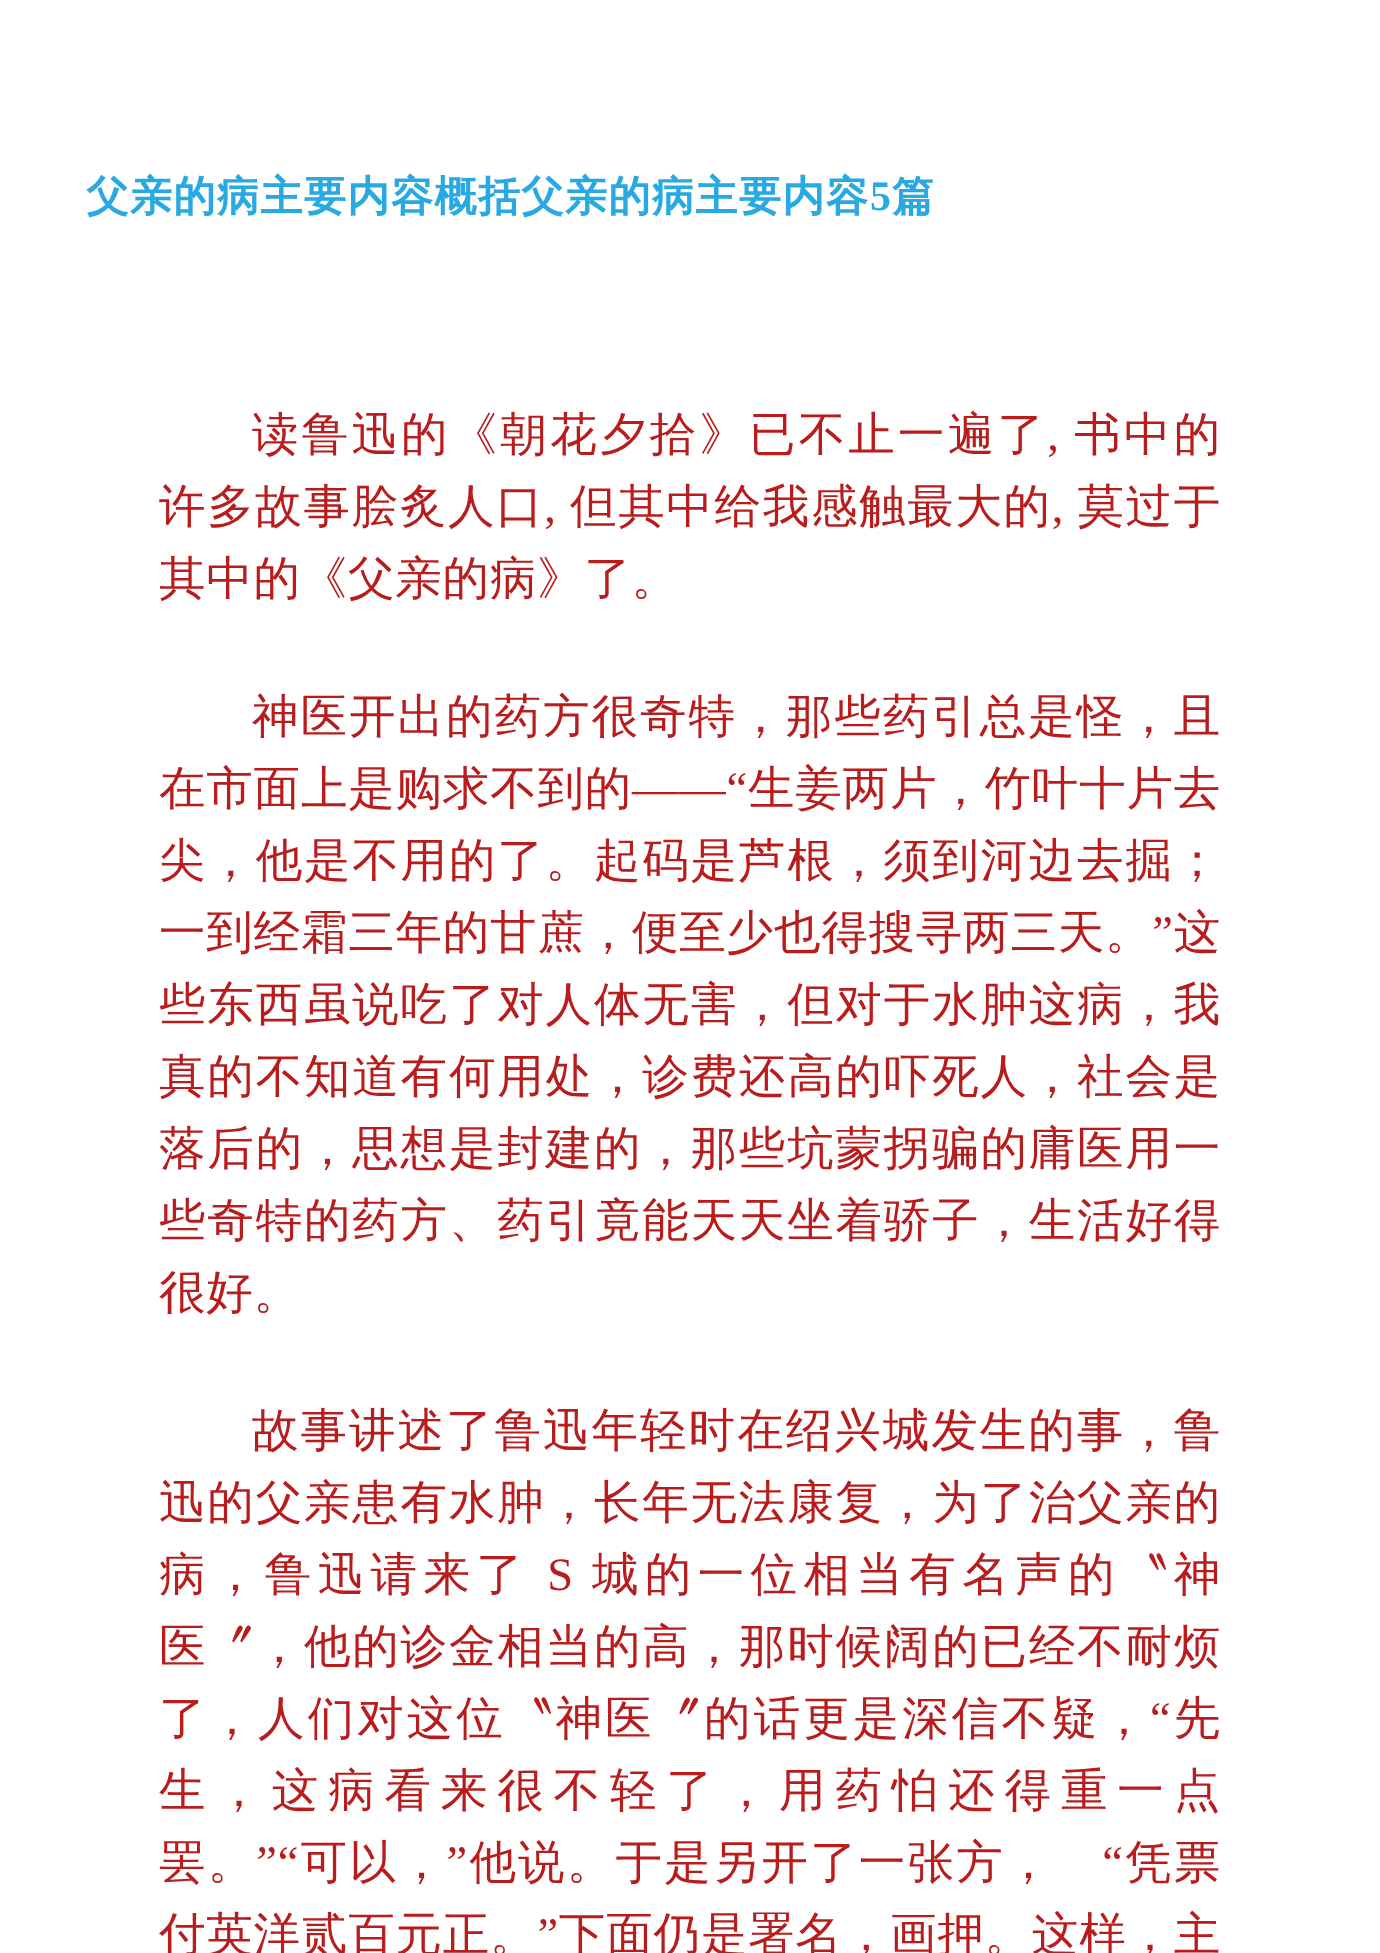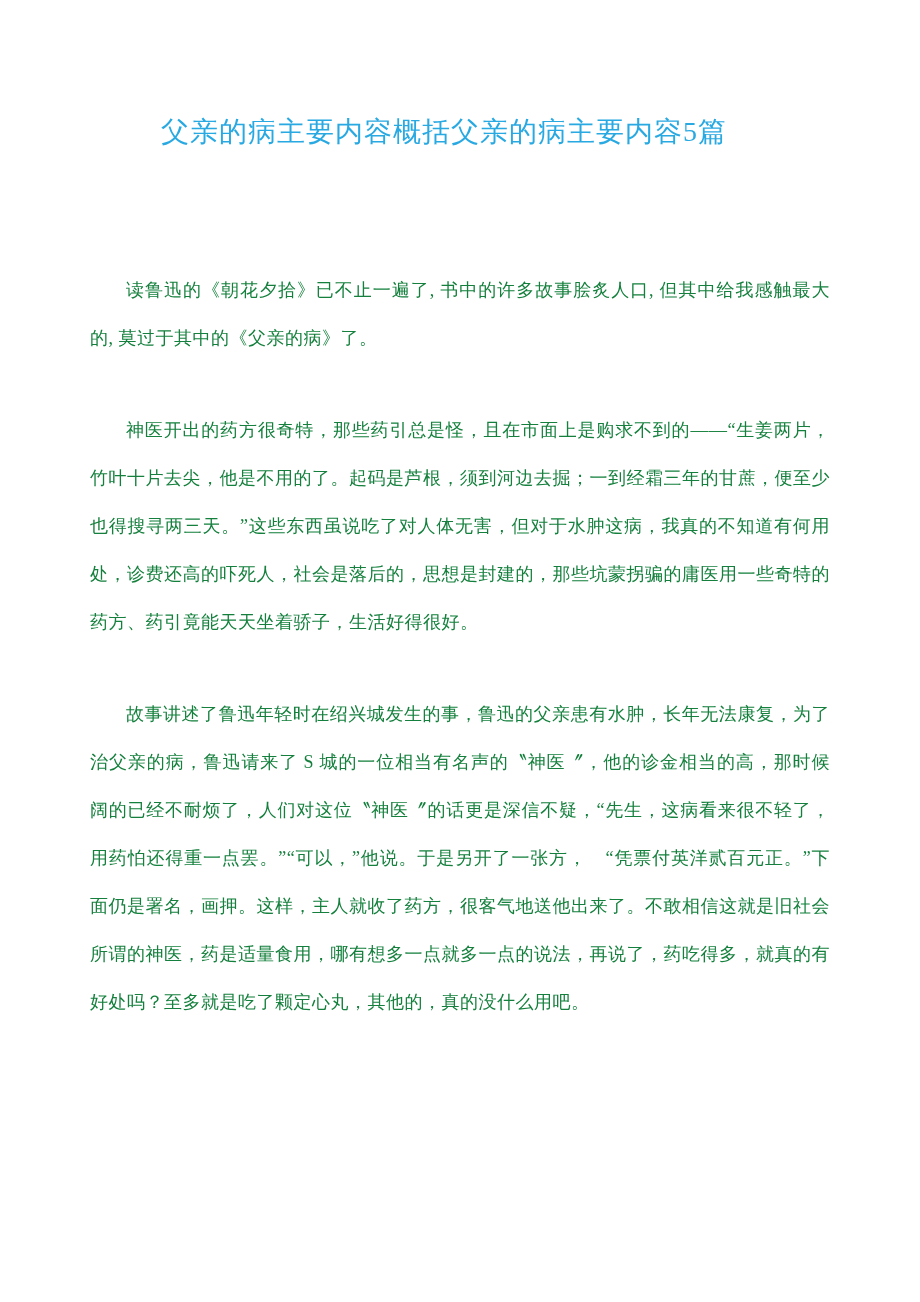--- a/index.html
+++ b/index.html
@@ -14,37 +14,36 @@
     margin: 0 auto;
     background: #ffffff;
     overflow: hidden;
     font-family: "Liberation Serif", "DejaVu Serif", serif;
   }
   .doc-title {
     margin: 0;
     padding: 112px 90px 0 58px;
     font-size: 28px;
     line-height: 40px;
-    font-weight: normal;
-    text-align: center;
+    font-weight: bold;
     color: #29a9e2; 
     letter-spacing: 1px;
   }
   .body-text {
     margin: 0 90px;
     color: #000000;
   }
   .para {
-    margin: 0;
-    font-size: 18px;
+    margin: 16px;
+    font-size: 31px;
     line-height: 48px;
     text-align: justify;
     text-justify: inter-ideograph;
     text-indent: 2em;
-    color: #15803d;
+    color: #b91c1c;
     letter-spacing: 0.5px;
   }
   .para.first {
     margin-top: 114px;
   }
   .para + .para {
     margin-top: 44px;
   }
 </style>
 </head>

